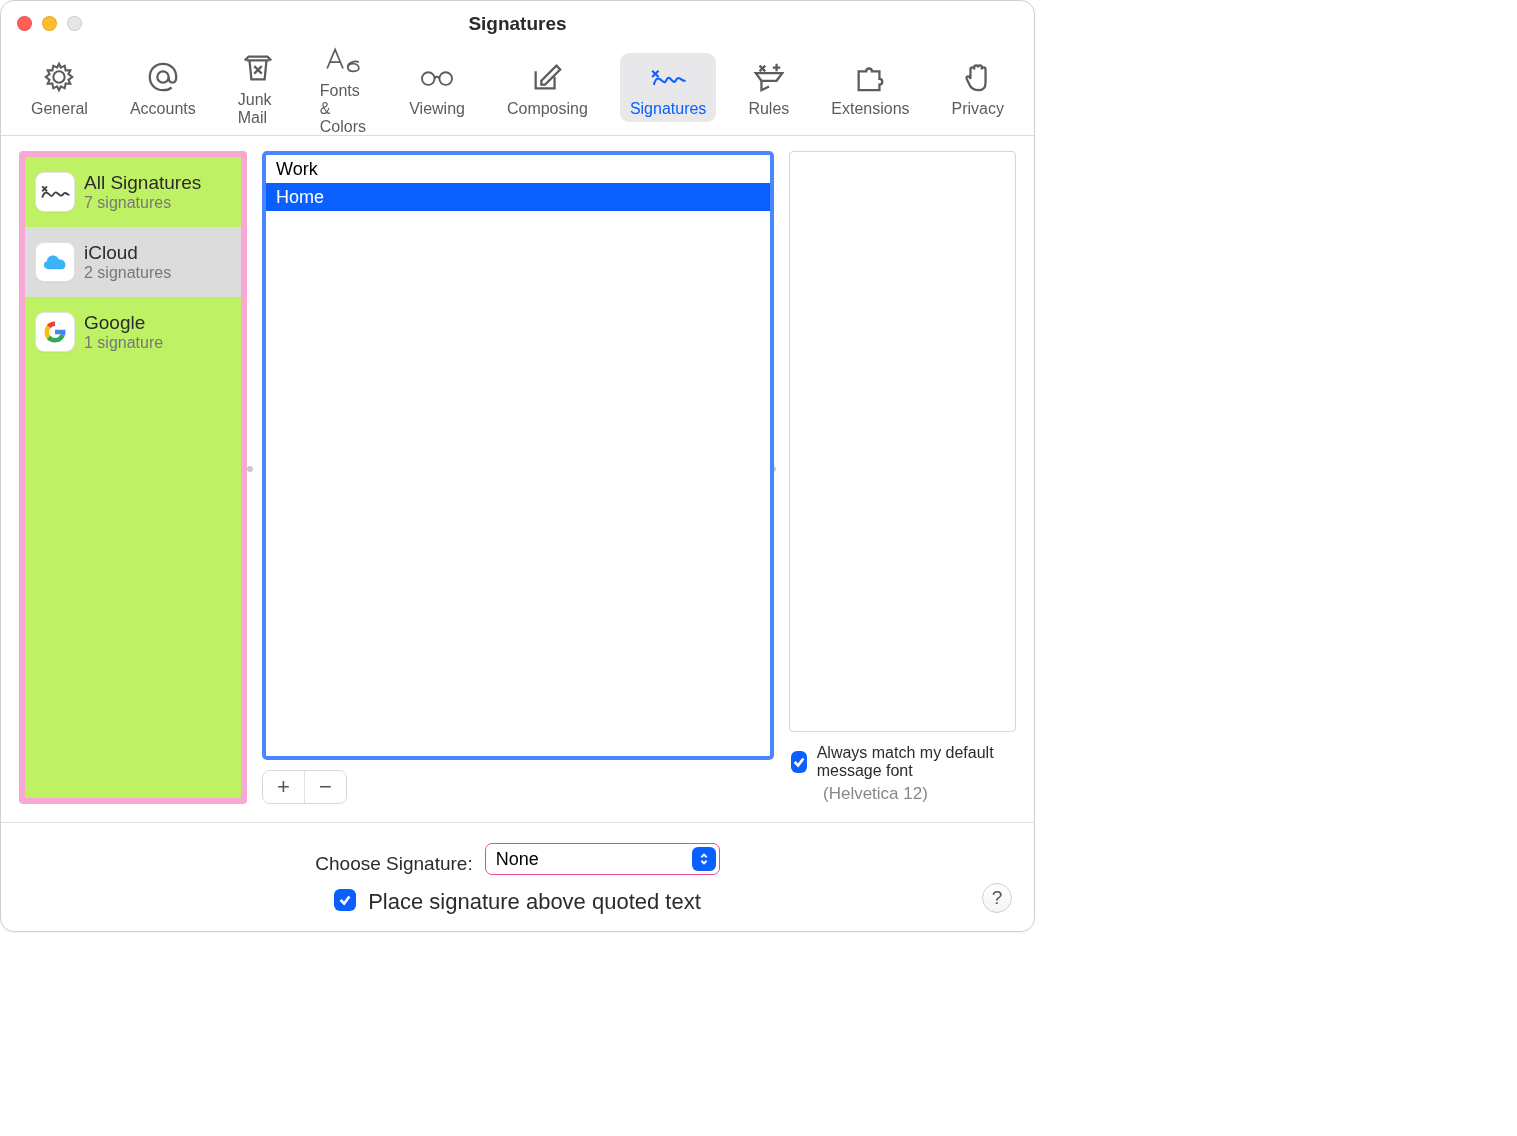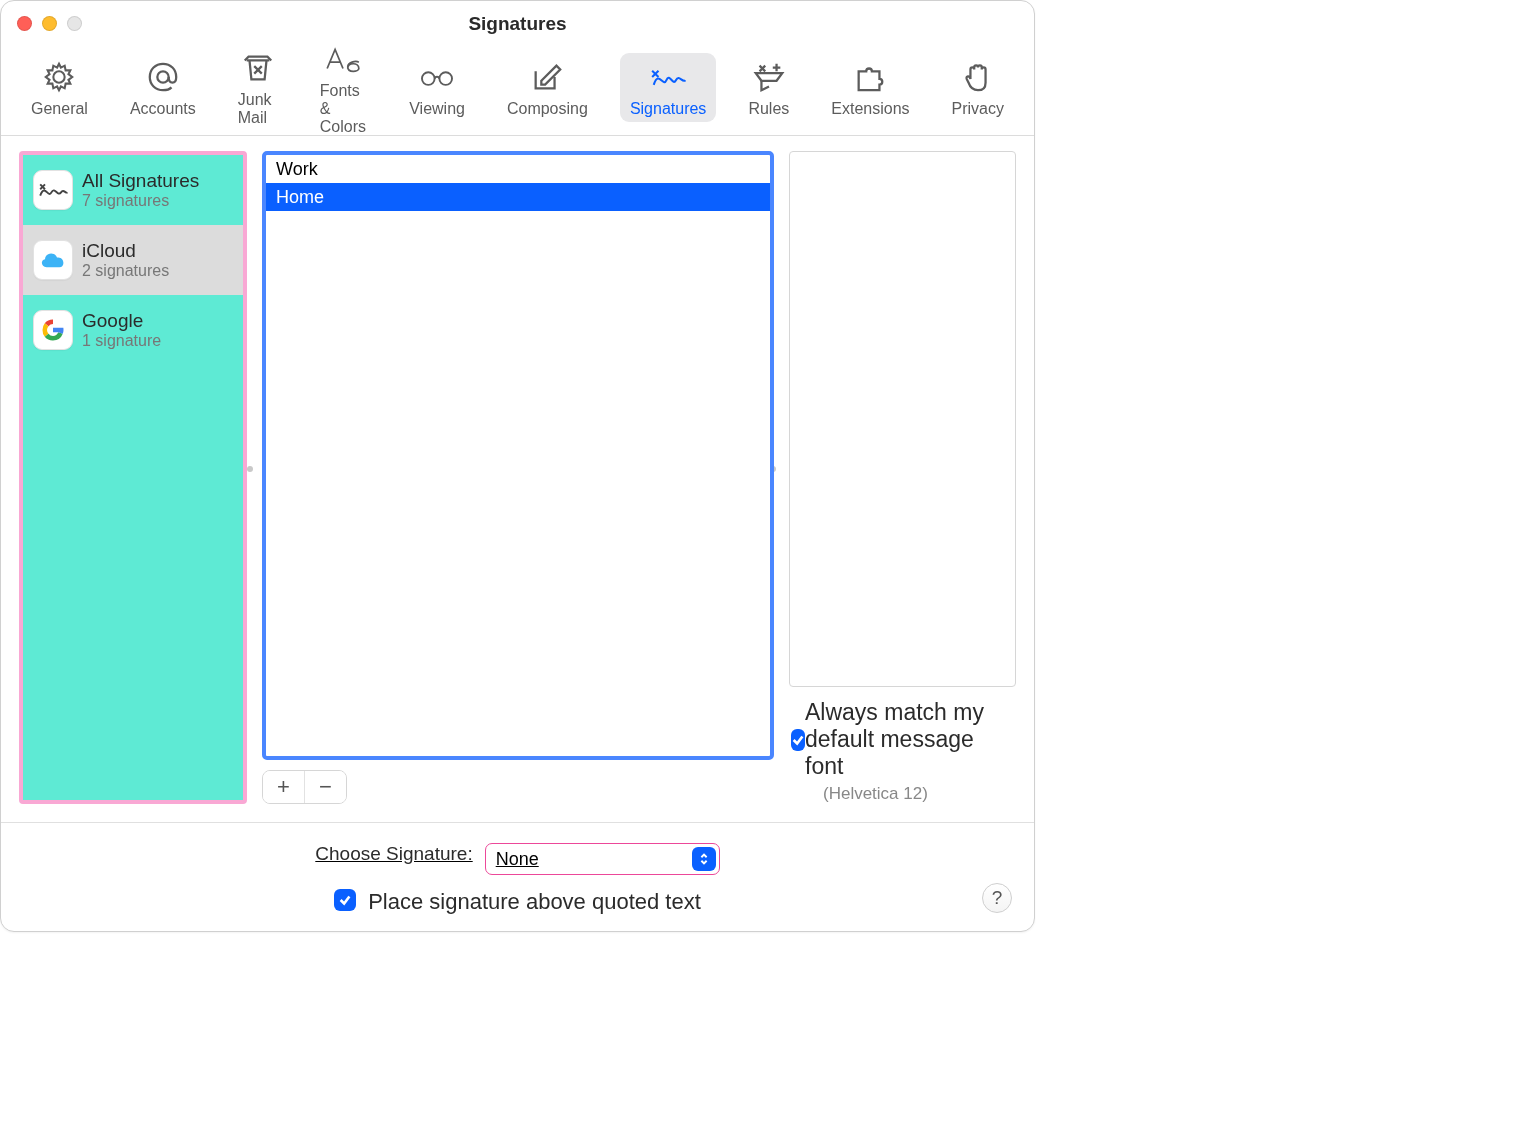--- a/index.html
+++ b/index.html
@@ -81,23 +81,23 @@
     flex-direction: column;
   }
   .upper {
     flex: 1;
     display: flex;
     padding: 15px 18px 0 18px;
     gap: 15px;
   }
   .accounts {
     width: 228px;
-    border: 4px solid #f9a8d4;
+    border: 6px solid #f9a8d4;
     border-radius: 4px;
-    background: #5eead4;
+    background: #bef264;
     overflow: hidden;
   }
   .acct {
     display: flex;
     align-items: center;
     gap: 9px;
     padding: 8px 10px;
     height: 70px;
   }
   .acct.selected { background: #dcdcdc; }
@@ -156,42 +156,42 @@
   .right-col { flex:1; display:flex; flex-direction:column; }
   .editor {
     flex:1;
     border:1px solid #d6d6d6;
     border-radius:4px;
     background:#fff;
   }
   .matchfont {
     padding: 12px 2px 0 2px;
   }
-  .chk-row { display:flex; align-items:center; font-size:23px; color:#2b2b2b; }
+  .chk-row { display:flex; align-items:center; gap:10px; font-size:16px; color:#2b2b2b; }
   .chk {
     width:22px; height:22px;
     border-radius:6px;
     background:#0a60ff;
     display:flex; align-items:center; justify-content:center;
     color:#fff;
   }
   .chk svg { width:14px; height:14px; }
   .fonthint { color:#888; font-size:17px; margin-left:32px; margin-top:4px; }
 
   .divider { border-top:1px solid #e0e0e0; margin: 18px 0 0 0; }
 
   .bottom {
     padding: 20px 18px 16px 18px;
     display:flex;
     flex-direction:column;
     align-items:center;
     gap:14px;
     position:relative;
   }
-  .choose-row { display:flex; align-items:flex-start; gap:12px;text-decoration:underline; }
+  .choose-row { display:flex; align-items:flex-end; gap:12px; }
   .choose-label { font-size:19px; color:#2b2b2b; text-align:right; }
   .select {
     display:flex; align-items:center; justify-content:space-between;
     width:235px; height:32px;
     border:1px solid #ec4899;
     border-radius:7px;
     padding: 0 3px 0 10px;
     font-size:18px;
     background:#fff;
   }

